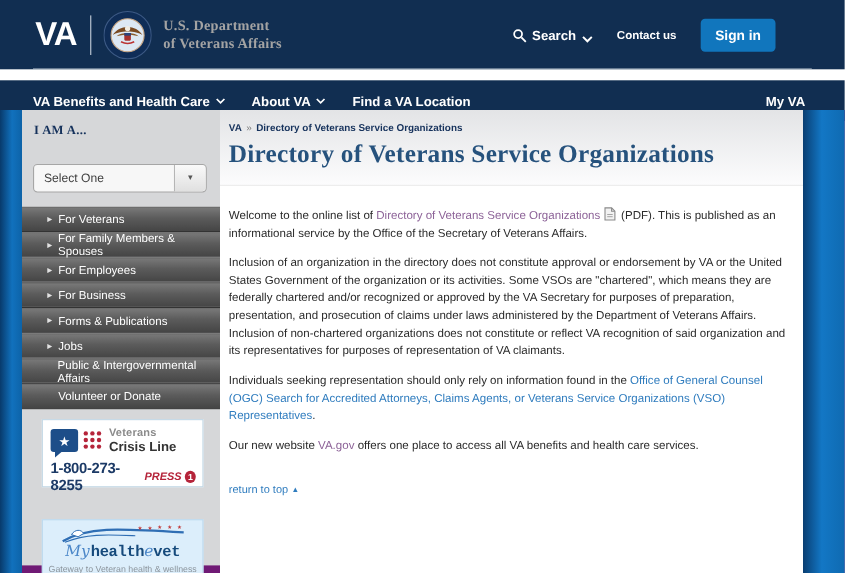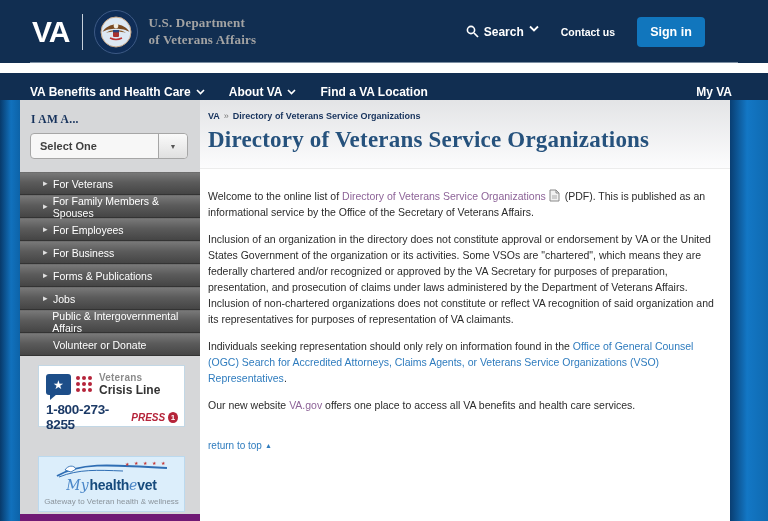--- a/index.html
+++ b/index.html
@@ -9,21 +9,21 @@
   
   .hdr { position:absolute; top:0; left:0; right:0; height:63px; background:#112e51;
          display:flex; align-items:center; justify-content:space-between; padding:0 63px 0 32px; }
   .hdr-left { display:flex; align-items:center; }
   .va-logo { color:#fff; font-weight:bold; font-size:30px; letter-spacing:-1px; }
   .hdr-div { width:1px; height:36px; background:rgba(230,236,243,.85); margin:0 11px 0 13px; }
   .seal { display:block; }
   .dept { margin-left:10px; color:#a3a3a3; font-family:"Liberation Serif", serif; font-weight:700;
           font-size:13px; line-height:1.28; letter-spacing:.2px; }
   .hdr-right { display:flex; align-items:center; gap:22px; }
-  .search { display:flex; align-items:flex-start; gap:5px; color:#fff; font-weight:bold; font-size:12px; cursor:pointer; }
+  .search { display:flex; align-items:flex-end; gap:5px; color:#fff; font-weight:bold; font-size:12px; cursor:pointer; }
   .contact { color:#fff; font-weight:bold; font-size:10.5px; cursor:pointer; }
   .signin { background:#1176bd; color:#fff; border:none; border-radius:4px; width:68px; height:30px;
             font-family:"Liberation Sans", sans-serif; font-weight:bold; font-size:12.5px; cursor:pointer; }
   .hdr-line { position:absolute; bottom:0; left:30px; right:30px; height:1px; background:rgba(214,222,230,.55); }
 
   
   .nav { position:absolute; top:73px; left:0; right:0; height:37px; background:#112e51;
          display:flex; align-items:center; padding-left:30px; gap:24px; }
   .nav-item { display:flex; align-items:center; gap:5px; color:#fff; font-weight:bold; font-size:12px; cursor:pointer; }
   .nav-right { margin-left:auto; margin-right:36px; color:#fff; font-weight:bold; font-size:12px; cursor:pointer; }
@@ -32,22 +32,22 @@
   .body-row { position:absolute; top:100px; left:0; right:0; bottom:0; background:#701a75; }
   .strip-left  { position:absolute; left:0; top:0; bottom:0; width:20px;
                  background:linear-gradient(90deg,#083a6b 0%,#1171bd 55%,#0d63a8 100%); }
   .strip-right { position:absolute; right:0; top:0; bottom:0; width:38px;
                  background:linear-gradient(90deg,#093e72 0%,#1377c5 45%,#0f6ab1 100%); }
 
   
   .sidebar { position:absolute; left:20px; top:0; width:180px; height:414px; background:#d6d7d9; }
   .iam { margin:13px 0 0 11px; font-family:"Liberation Serif", serif; font-weight:bold;
          font-size:11.5px; color:#16325c; letter-spacing:.3px; }
-  .dd { margin:8px 12px 0 10px; height:26px; display:flex; align-items:center; background:#f7f7f7;
-        border:1px solid #a6a6a6; border-radius:4px; cursor:pointer;font-weight:bold; }
+  .dd { margin:24px 12px 0 10px; height:26px; display:flex; align-items:center; background:#f7f7f7;
+        border:1px solid #a6a6a6; border-radius:4px; cursor:pointer; }
   .dd-value { flex:1; padding-left:9px; font-size:11px; color:#3f3f3f; }
   .dd-btn { width:29px; align-self:stretch; border-left:1px solid #a6a6a6; display:flex; align-items:center;
             justify-content:center; background:linear-gradient(#fafafa,#e0e0e0); border-radius:0 4px 4px 0; }
   .caret { font-size:7px; color:#555; }
   .menu { margin-top:13px; }
   .mi { height:23px; display:flex; align-items:center; padding-left:23px; color:#fff; font-size:10.5px;
         background:linear-gradient(180deg,#787878 0%,#5b5b5b 45%,#454545 100%);
         border-top:1px solid rgba(255,255,255,.22); border-bottom:1px solid #333; cursor:pointer; }
   .mi-arrow { width:10px; font-size:9px; color:#e2e2e2; line-height:1; }
   .mi-arrow.hide { visibility:hidden; }
@@ -71,21 +71,21 @@
   .c-press { color:#b5243a; font-weight:800; font-style:italic; font-size:10px; }
   .c-one { width:11px; height:11px; border-radius:50%; background:#b5243a; color:#fff; font-size:8px;
            font-weight:800; display:flex; align-items:center; justify-content:center; }
 
   
   .mhv { margin:29px 0 0 18px; width:147px; height:56px; background:#dceefb; border:1px solid #bcd9ee;
          padding-top:3px; text-align:center; cursor:pointer; }
   .mhv-eagle { display:block; margin:0 auto; }
   .mhv-word { margin-top:-3px; line-height:1; }
   .mhv-my { font-family:"DejaVu Serif", serif; font-style:italic; color:#4a86c8; font-size:14px; margin-right:1px; }
-  .mhv-health, .mhv-vet { font-weight:800; color:#164a7c; font-size:14px; letter-spacing:-.3px; }
+  .mhv-health, .mhv-vet { font-weight:800; color:#164a7c; font-size:14px; letter-spacing:-.3px;font-family:Liberation Mono, monospace; }
   .mhv-e { font-family:"DejaVu Serif", serif; font-style:italic; color:#4a86c8; font-size:14px; }
   .mhv-tag { font-size:8px; color:#8b949c; margin-top:4px; }
 
   
   .main { position:absolute; left:200px; right:38px; top:0; bottom:0; background:#fff; }
   .title-band { height:69px; background:linear-gradient(#e3e4e6,#fcfcfd); border-bottom:1px solid #ececec;
                 padding:11px 0 0 8px; }
   .crumb { display:flex; align-items:center; gap:4px; font-size:9px; font-weight:bold; color:#16325c; }
   .crumb a { color:#16325c; text-decoration:none; cursor:pointer; }
   .crumb-sep { color:#777; font-weight:normal; }

